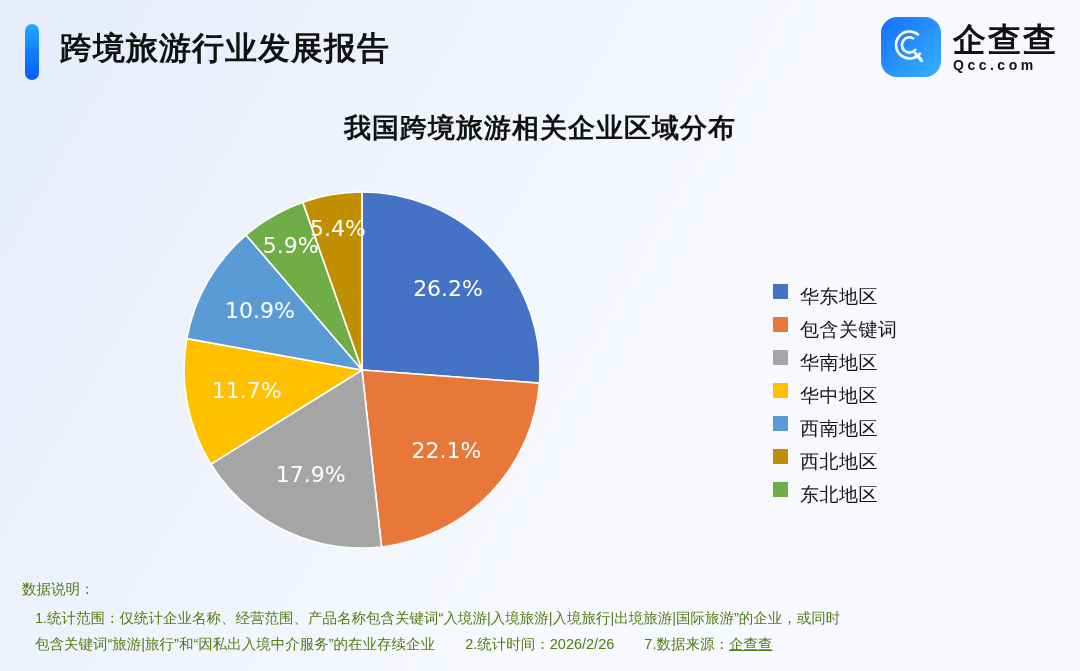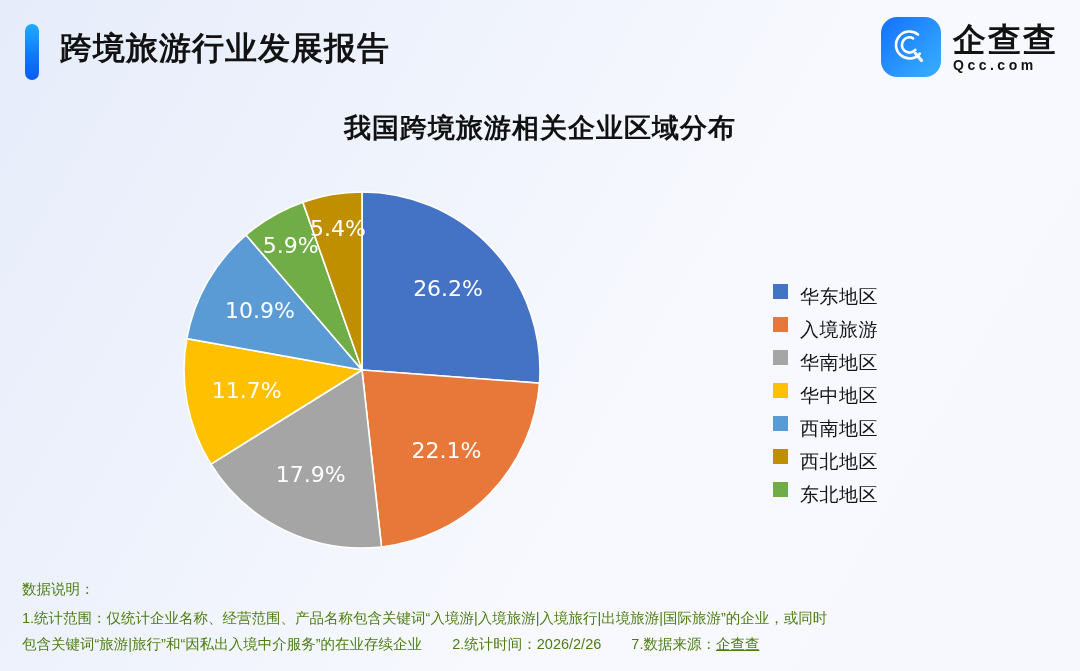--- a/index.html
+++ b/index.html
@@ -129,21 +129,21 @@
   
   .footnote {
     position: absolute;
     left: 22px; bottom: 14px;
     width: 1040px;
     font-size: 14.5px;
     color: #4d7c0f;
     line-height: 26px;
   }
   .footnote-title { margin-bottom: 3px; }
-  .fn-line { white-space: nowrap; }
+  .fn-line { white-space: nowrap; margin-left: 13px; }
   .fn-gap { display: inline-block; width: 22px; }
   .fn-source { text-decoration: underline; }
 </style>
 </head>
 <body>
 
 <div class="header">
   <div class="accent-bar"></div>
   <div class="report-title">跨境旅游行业发展报告</div>
 
@@ -187,21 +187,21 @@
   </svg>
 </div>
 
 <div class="legend" id="legend">
     <div class="legend-row">
       <span class="legend-swatch" style="background: rgb(68, 114, 196);"></span>
       <span class="legend-label">华东地区</span>
     </div>
     <div class="legend-row">
       <span class="legend-swatch" style="background: rgb(232, 120, 58);"></span>
-      <span class="legend-label">入境旅游</span>
+      <span class="legend-label">包含关键词</span>
     </div>
     <div class="legend-row">
       <span class="legend-swatch" style="background: rgb(165, 165, 165);"></span>
       <span class="legend-label">华南地区</span>
     </div>
     <div class="legend-row">
       <span class="legend-swatch" style="background: rgb(255, 192, 0);"></span>
       <span class="legend-label">华中地区</span>
     </div>
     <div class="legend-row">

